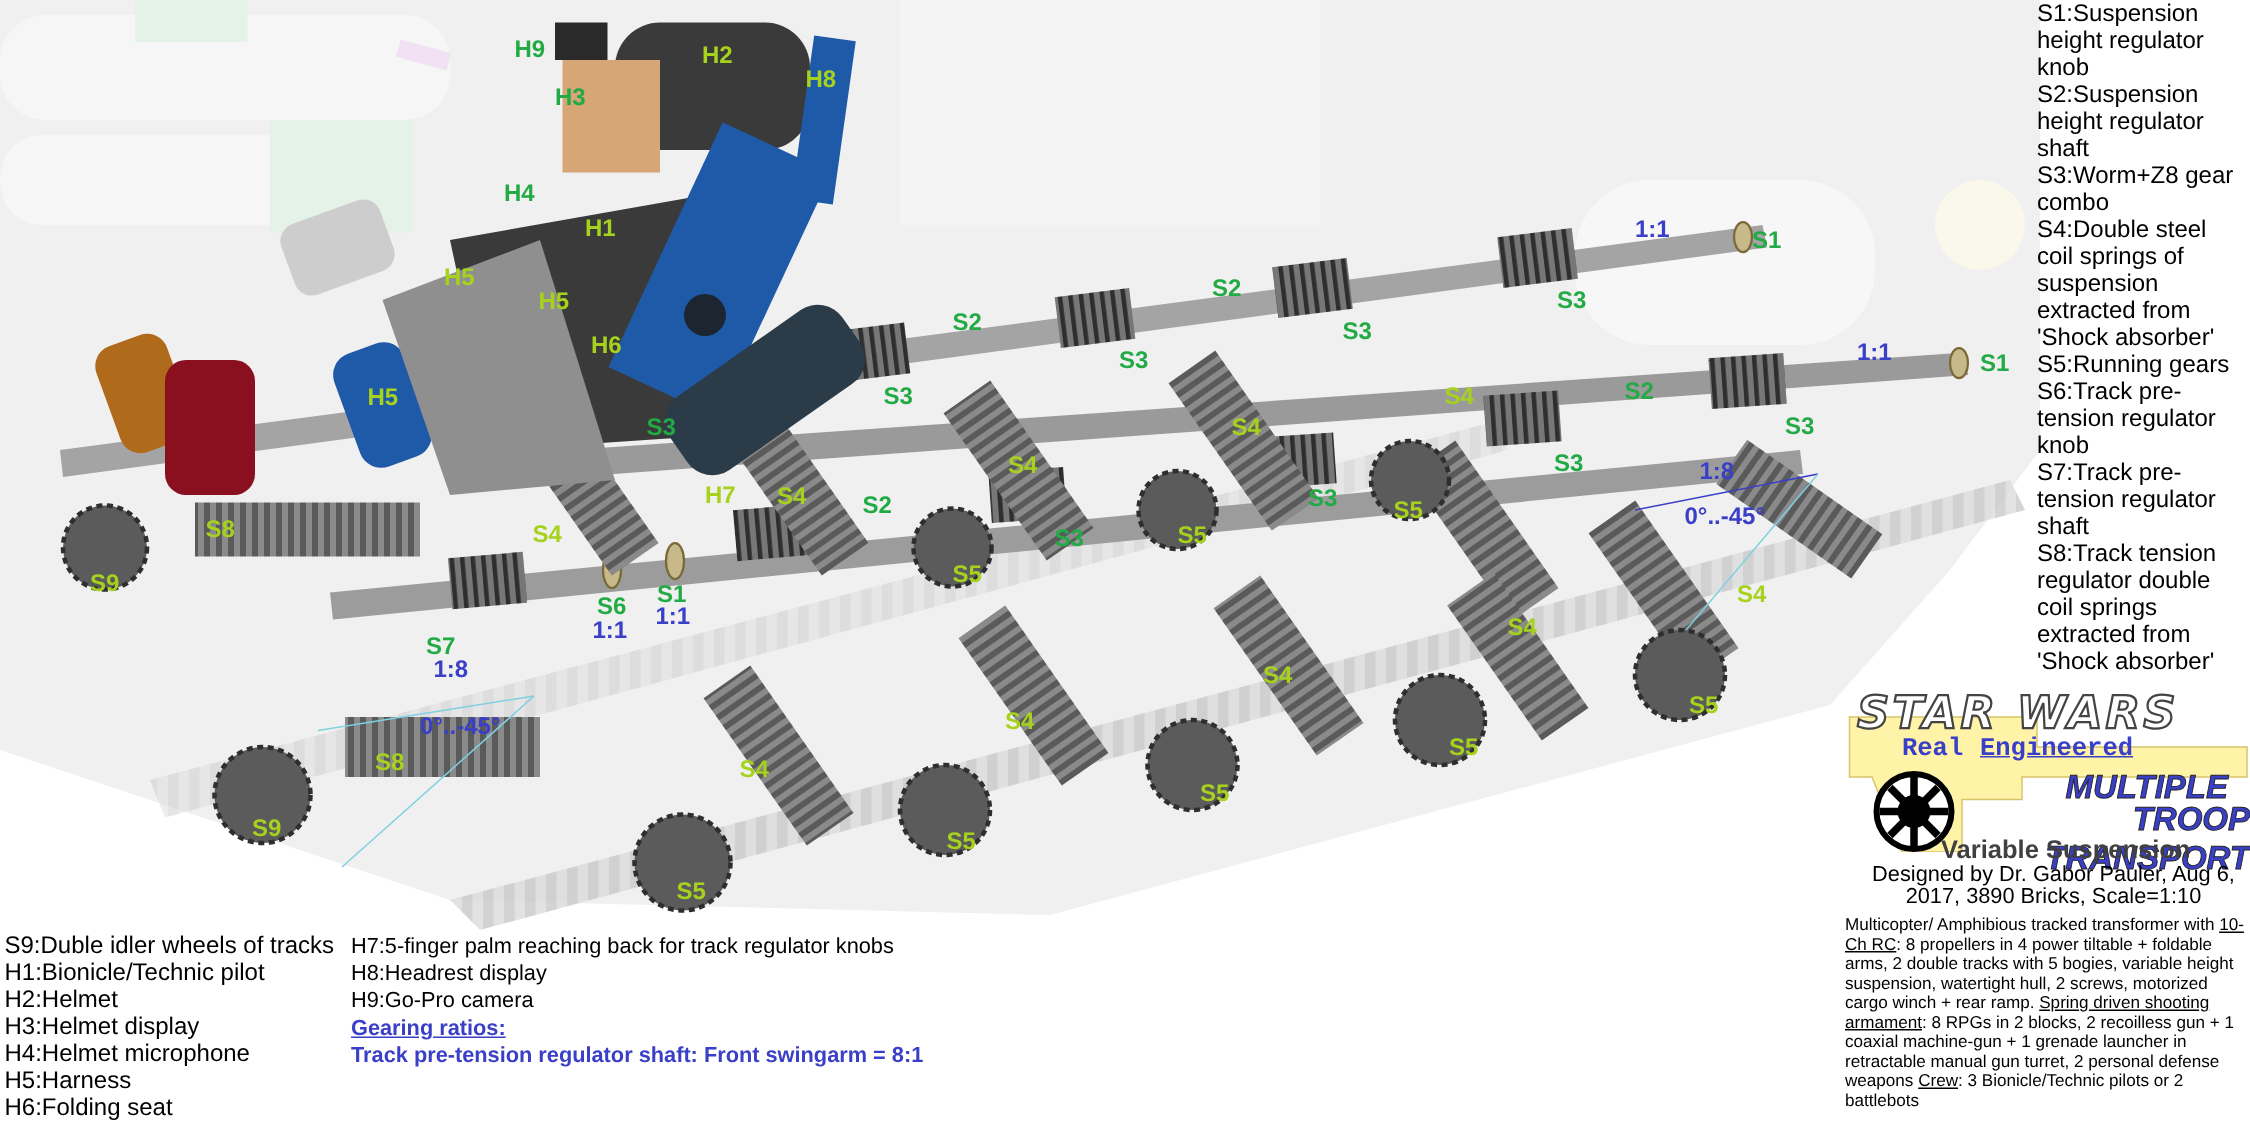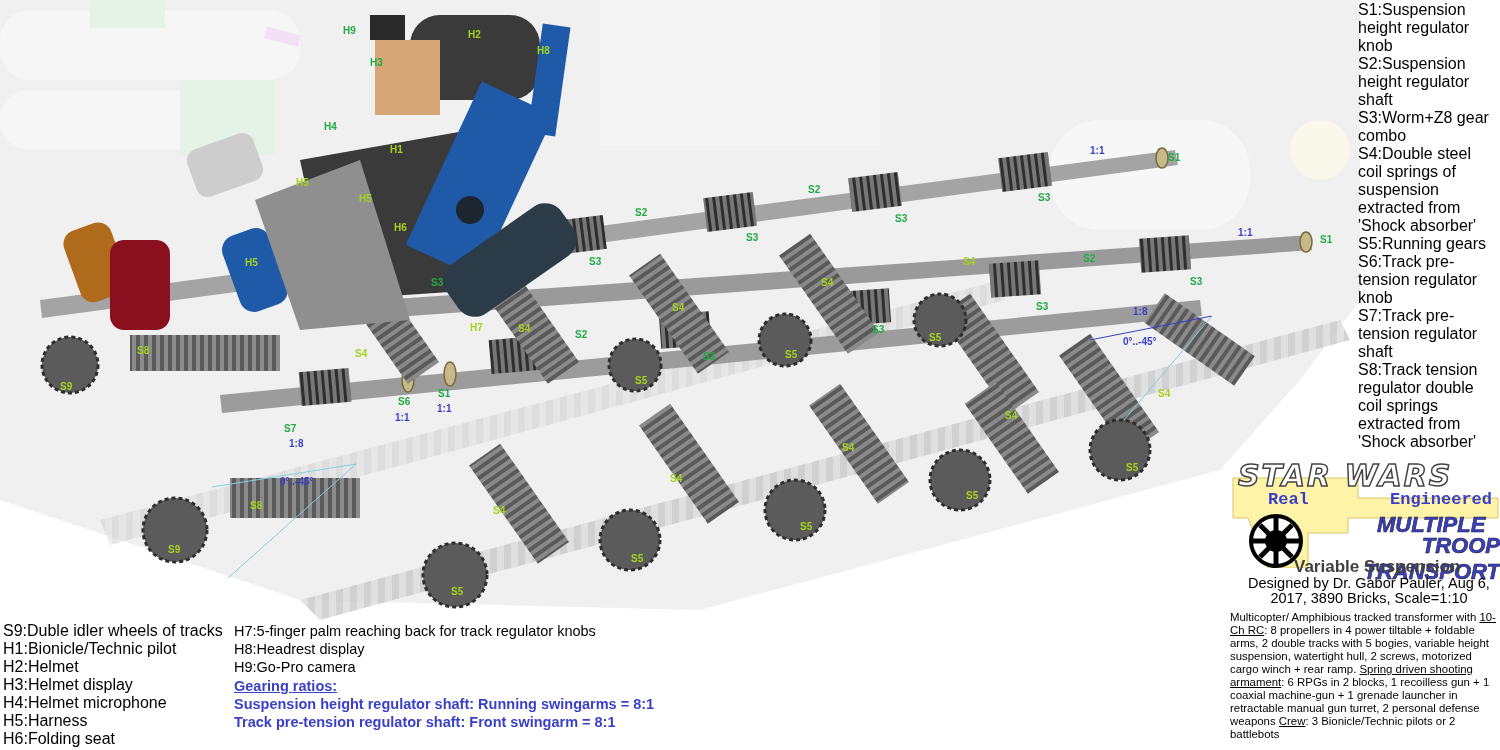--- a/index.html
+++ b/index.html
@@ -1,18 +1,18 @@
 <!DOCTYPE html>
 <html><head>
 <meta charset="utf-8">
 <style>
   html, body { margin:0; padding:0; }
   body { width:1500px; height:750px; position:relative; overflow:hidden; background:#ffffff; font-family:"Liberation Sans", sans-serif; }
   #scene { position:absolute; left:0; top:0; width:1500px; height:750px; }
-  .lbl { position:absolute; font-family:"Liberation Sans", sans-serif; font-weight:bold; font-size:10px; line-height:1; white-space:nowrap; }
+  .lbl { position:absolute; font-family:"Liberation Sans", sans-serif; font-weight:bold; font-size:16px; line-height:1; white-space:nowrap; }
   .lbl.g { color:#22aa44; }
   .lbl.y { color:#a6d21e; }
   .lbl.b { color:#3a3fc8; }
   #legend-right { position:absolute; left:1358px; top:1px; width:140px; font-size:16px; line-height:18px; color:#000; }
   #legend-bl { position:absolute; left:3px; top:622px; font-size:16px; line-height:18px; color:#000; }
   #legend-bm { position:absolute; left:234px; top:622px; font-size:14.5px; line-height:18px; color:#000; }
   .gear-title { color:#3a3fc8; font-weight:bold; text-decoration:underline; margin-top:1px; }
   .gear-line { color:#3a3fc8; font-weight:bold; }
   #logo { position:absolute; left:1228px; top:458px; width:272px; height:150px; }
   .sw { position:absolute; left:1238px; top:458px; font-family:"DejaVu Sans", sans-serif; font-weight:bold; font-style:italic; font-size:30px; letter-spacing:2px; color:#fff; -webkit-text-stroke:1.5px #444; }
@@ -159,21 +159,21 @@
     <line x1="1090" y1="340" x2="1212" y2="316" stroke="#3a3fc8"></line>
     <line x1="1124" y1="420" x2="1212" y2="316"></line>
   </g>
 </svg>
 
 <div id="callouts">
     <div class="lbl g" style="left: 343px; top: 26px;">H9</div>
     <div class="lbl y" style="left: 468px; top: 30px;">H2</div>
     <div class="lbl y" style="left: 537px; top: 46px;">H8</div>
     <div class="lbl g" style="left: 370px; top: 58px;">H3</div>
-    <div class="lbl g" style="left: 324px; top: 122px;">H4</div>
+    <div class="lbl g" style="left: 336px; top: 122px;">H4</div>
     <div class="lbl y" style="left: 390px; top: 145px;">H1</div>
     <div class="lbl y" style="left: 296px; top: 178px;">H5</div>
     <div class="lbl y" style="left: 359px; top: 194px;">H5</div>
     <div class="lbl y" style="left: 394px; top: 223px;">H6</div>
     <div class="lbl y" style="left: 245px; top: 258px;">H5</div>
     <div class="lbl y" style="left: 470px; top: 323px;">H7</div>
     <div class="lbl b" style="left: 1090px; top: 146px;">1:1</div>
     <div class="lbl g" style="left: 1168px; top: 153px;">S1</div>
     <div class="lbl g" style="left: 808px; top: 185px;">S2</div>
     <div class="lbl g" style="left: 1038px; top: 193px;">S3</div>
@@ -242,42 +242,41 @@
   <div>H4:Helmet microphone</div>
   <div>H5:Harness</div>
   <div>H6:Folding seat</div>
 </div>
 
 <div id="legend-bm">
   <div>H7:5-finger palm reaching back for track regulator knobs</div>
   <div>H8:Headrest display</div>
   <div>H9:Go-Pro camera</div>
   <div class="gear-title">Gearing ratios:</div>
-  <div class="gear-line">Suspension height regulator shaft: Running swingarms = 8:1</div>
   <div class="gear-line">Track pre-tension regulator shaft: Front swingarm = 8:1</div>
 </div>
 
 <div id="logo">
   <svg width="272" height="110" style="position:absolute;left:0;top:0">
     <polygon points="5,20 130,20 130,40 270,40 270,60 120,60 120,75 80,75 80,110 40,110 20,60 5,60" fill="#fff3a8" stroke="#d8c46a"></polygon>
     <circle cx="48" cy="83" r="25" fill="#fff" stroke="#000" stroke-width="4"></circle>
     <circle cx="48" cy="83" r="11" fill="#000"></circle>
     <g stroke="#000" stroke-width="5">
       <line x1="48" y1="60" x2="48" y2="106"></line>
         <line x1="25" y1="83" x2="71" y2="83"></line>
       <line x1="32" y1="67" x2="64" y2="99"></line>
         <line x1="64" y1="67" x2="32" y2="99"></line>
     </g>
   </svg>
 </div>
 <div class="sw">STAR WARS</div>
 <div class="re" style="left:1268px;top:490px;text-align:right;">Real</div>
-<div class="re" style="left:1390px;top:490px;">Engineered</div>
+<div class="re" style="left:1320px;top:490px;text-decoration:underline;">Engineered</div>
 <div class="mtt" style="left:1377px;top:512px;">MULTIPLE</div>
 <div class="mtt" style="left:1320px;top:533px;text-align:right;">TROOP TRANSPORT</div>
 <div class="vs">Variable Suspension</div>
 <div id="designed">Designed by Dr. Gabor Pauler, Aug 6, 2017, 3890 Bricks, Scale=1:10</div>
 
 <div id="specs">
   <span>Multicopter/ Amphibious tracked transformer with </span><u>10-Ch RC</u><span>: 8 propellers in 4 power tiltable + foldable arms, 2 double tracks with 5 bogies, variable height suspension, watertight hull, 2 screws, motorized cargo winch + rear ramp.</span>
-  <u>Spring driven shooting armament</u><span>: 6 RPGs in 2 blocks, 1 recoilless gun + 1 coaxial machine-gun + 1 grenade launcher in retractable manual gun turret, 2 personal defense weapons</span>
+  <u>Spring driven shooting armament</u><span>: 8 RPGs in 2 blocks, 2 recoilless gun + 1 coaxial machine-gun + 1 grenade launcher in retractable manual gun turret, 2 personal defense weapons</span>
   <u>Crew</u><span>: 3 Bionicle/Technic pilots or 2 battlebots</span>
 </div>
 
 </body></html>

